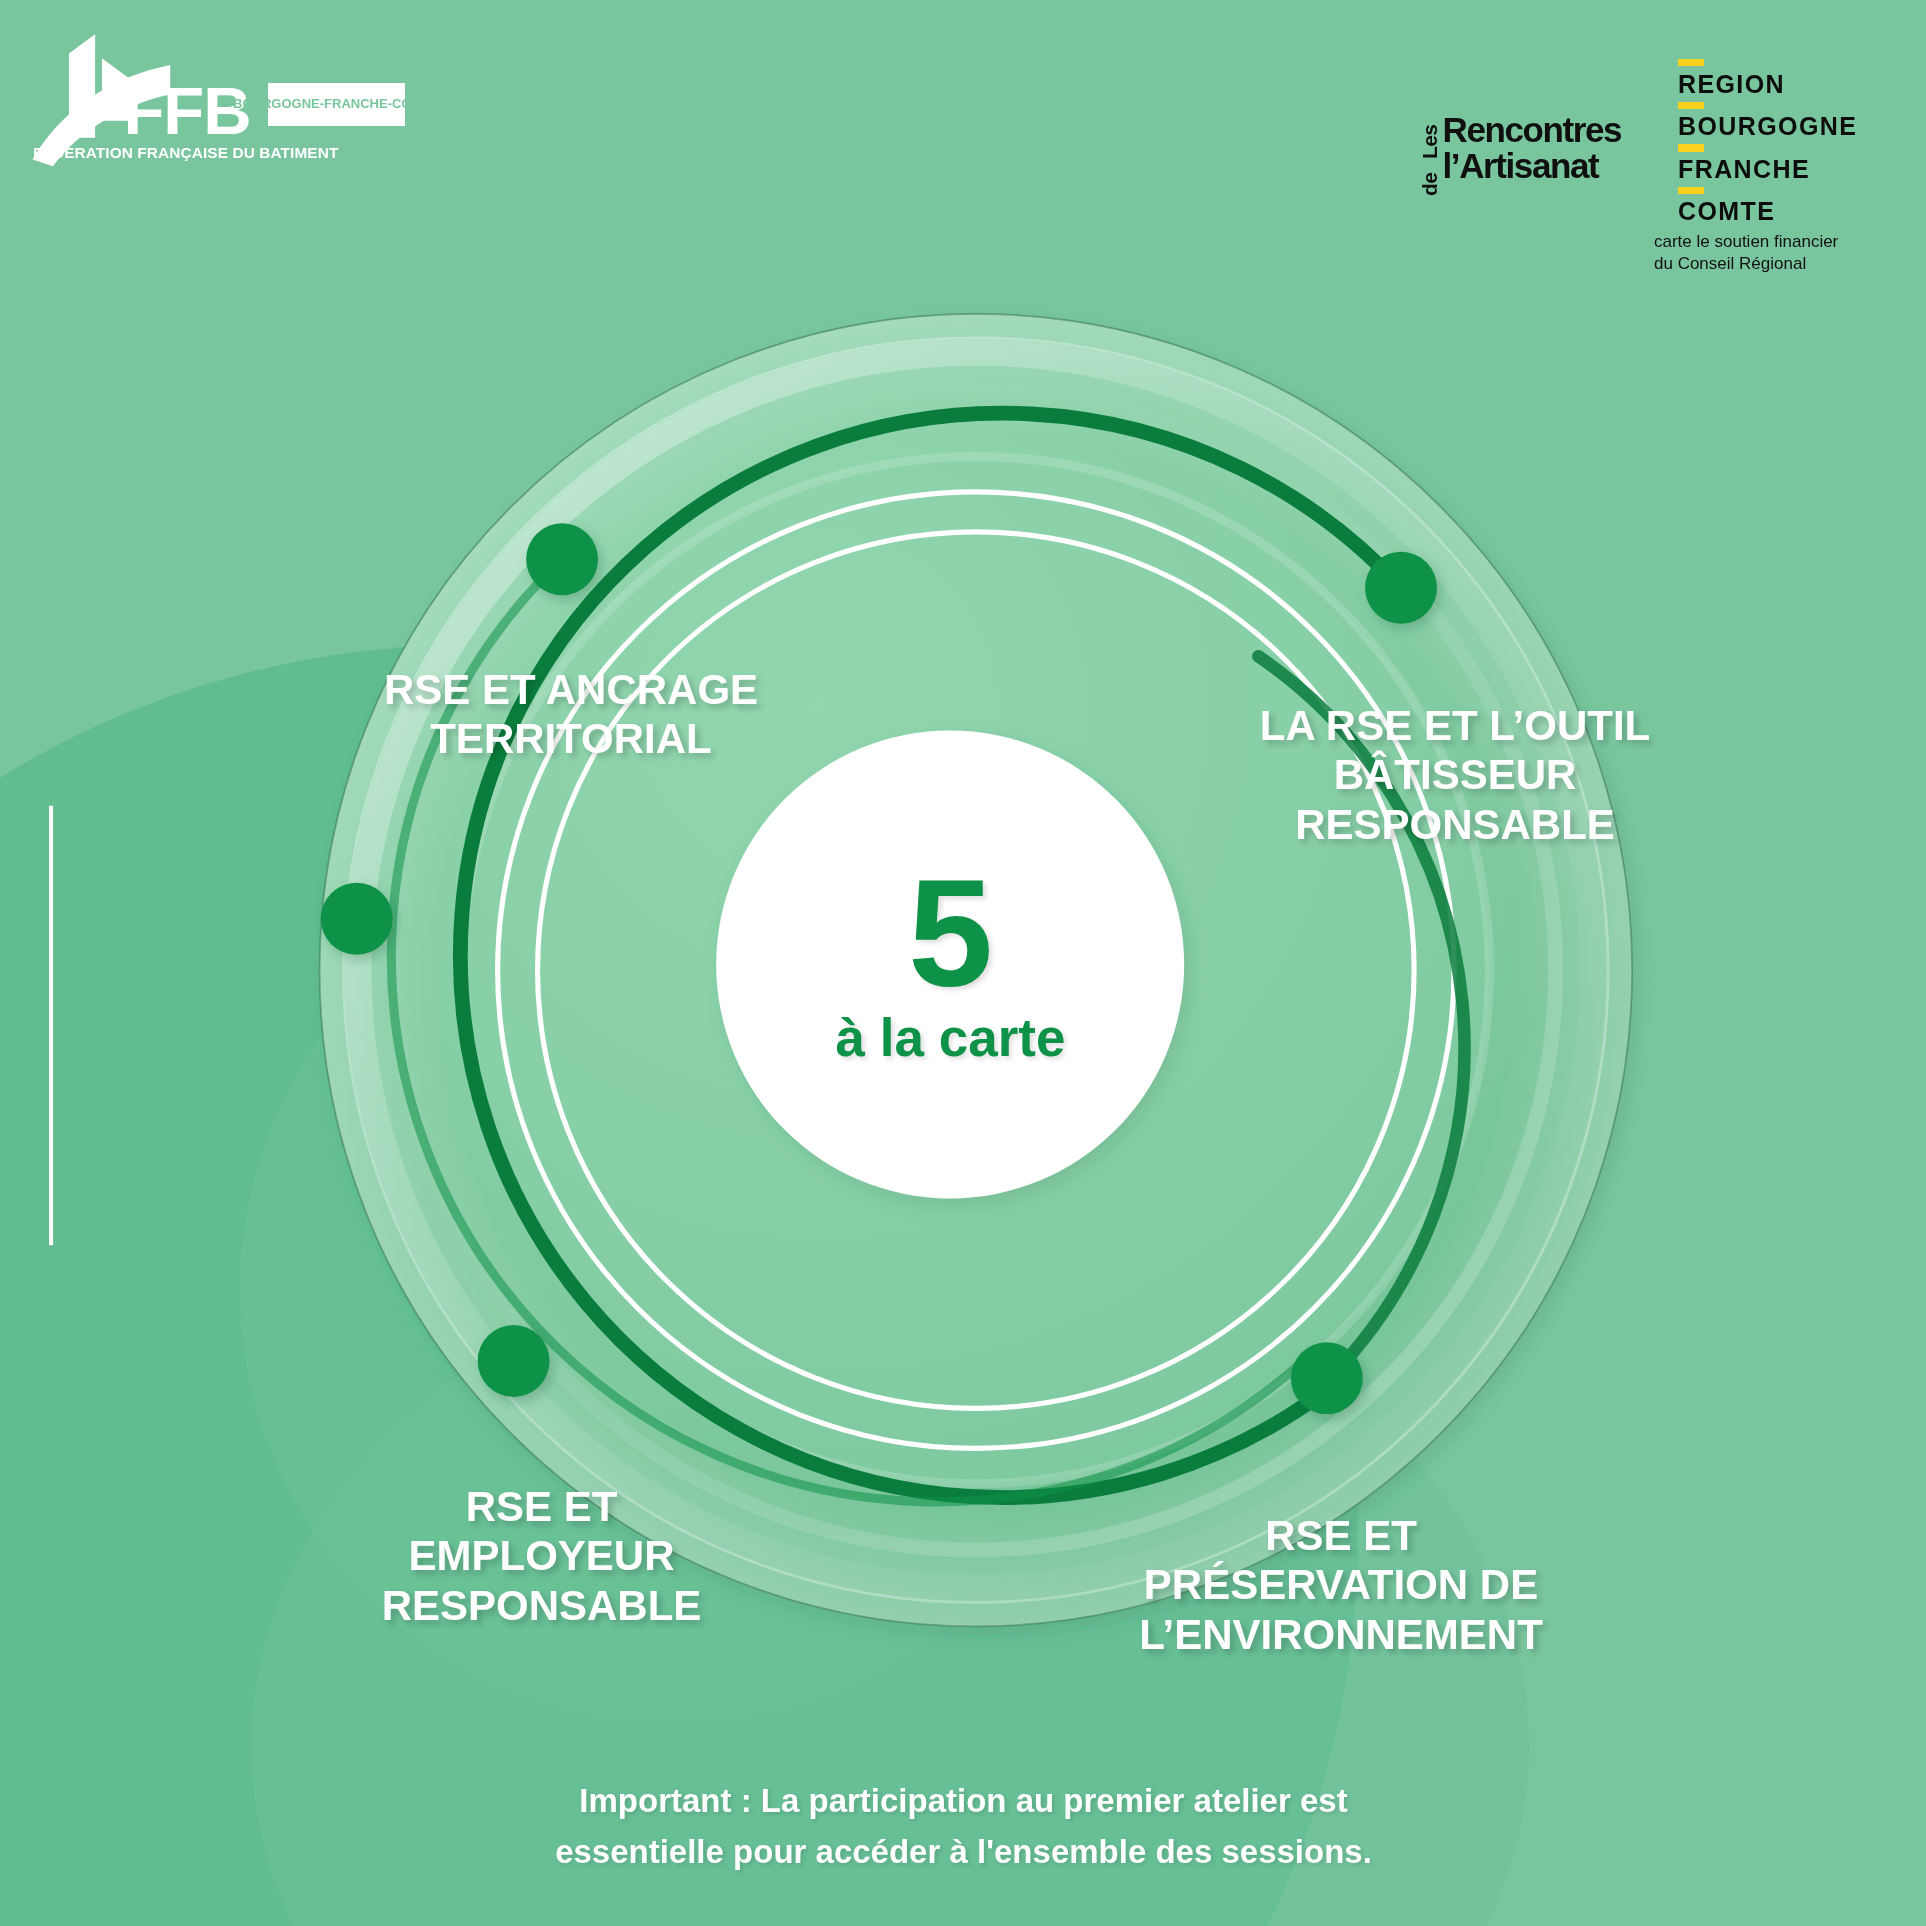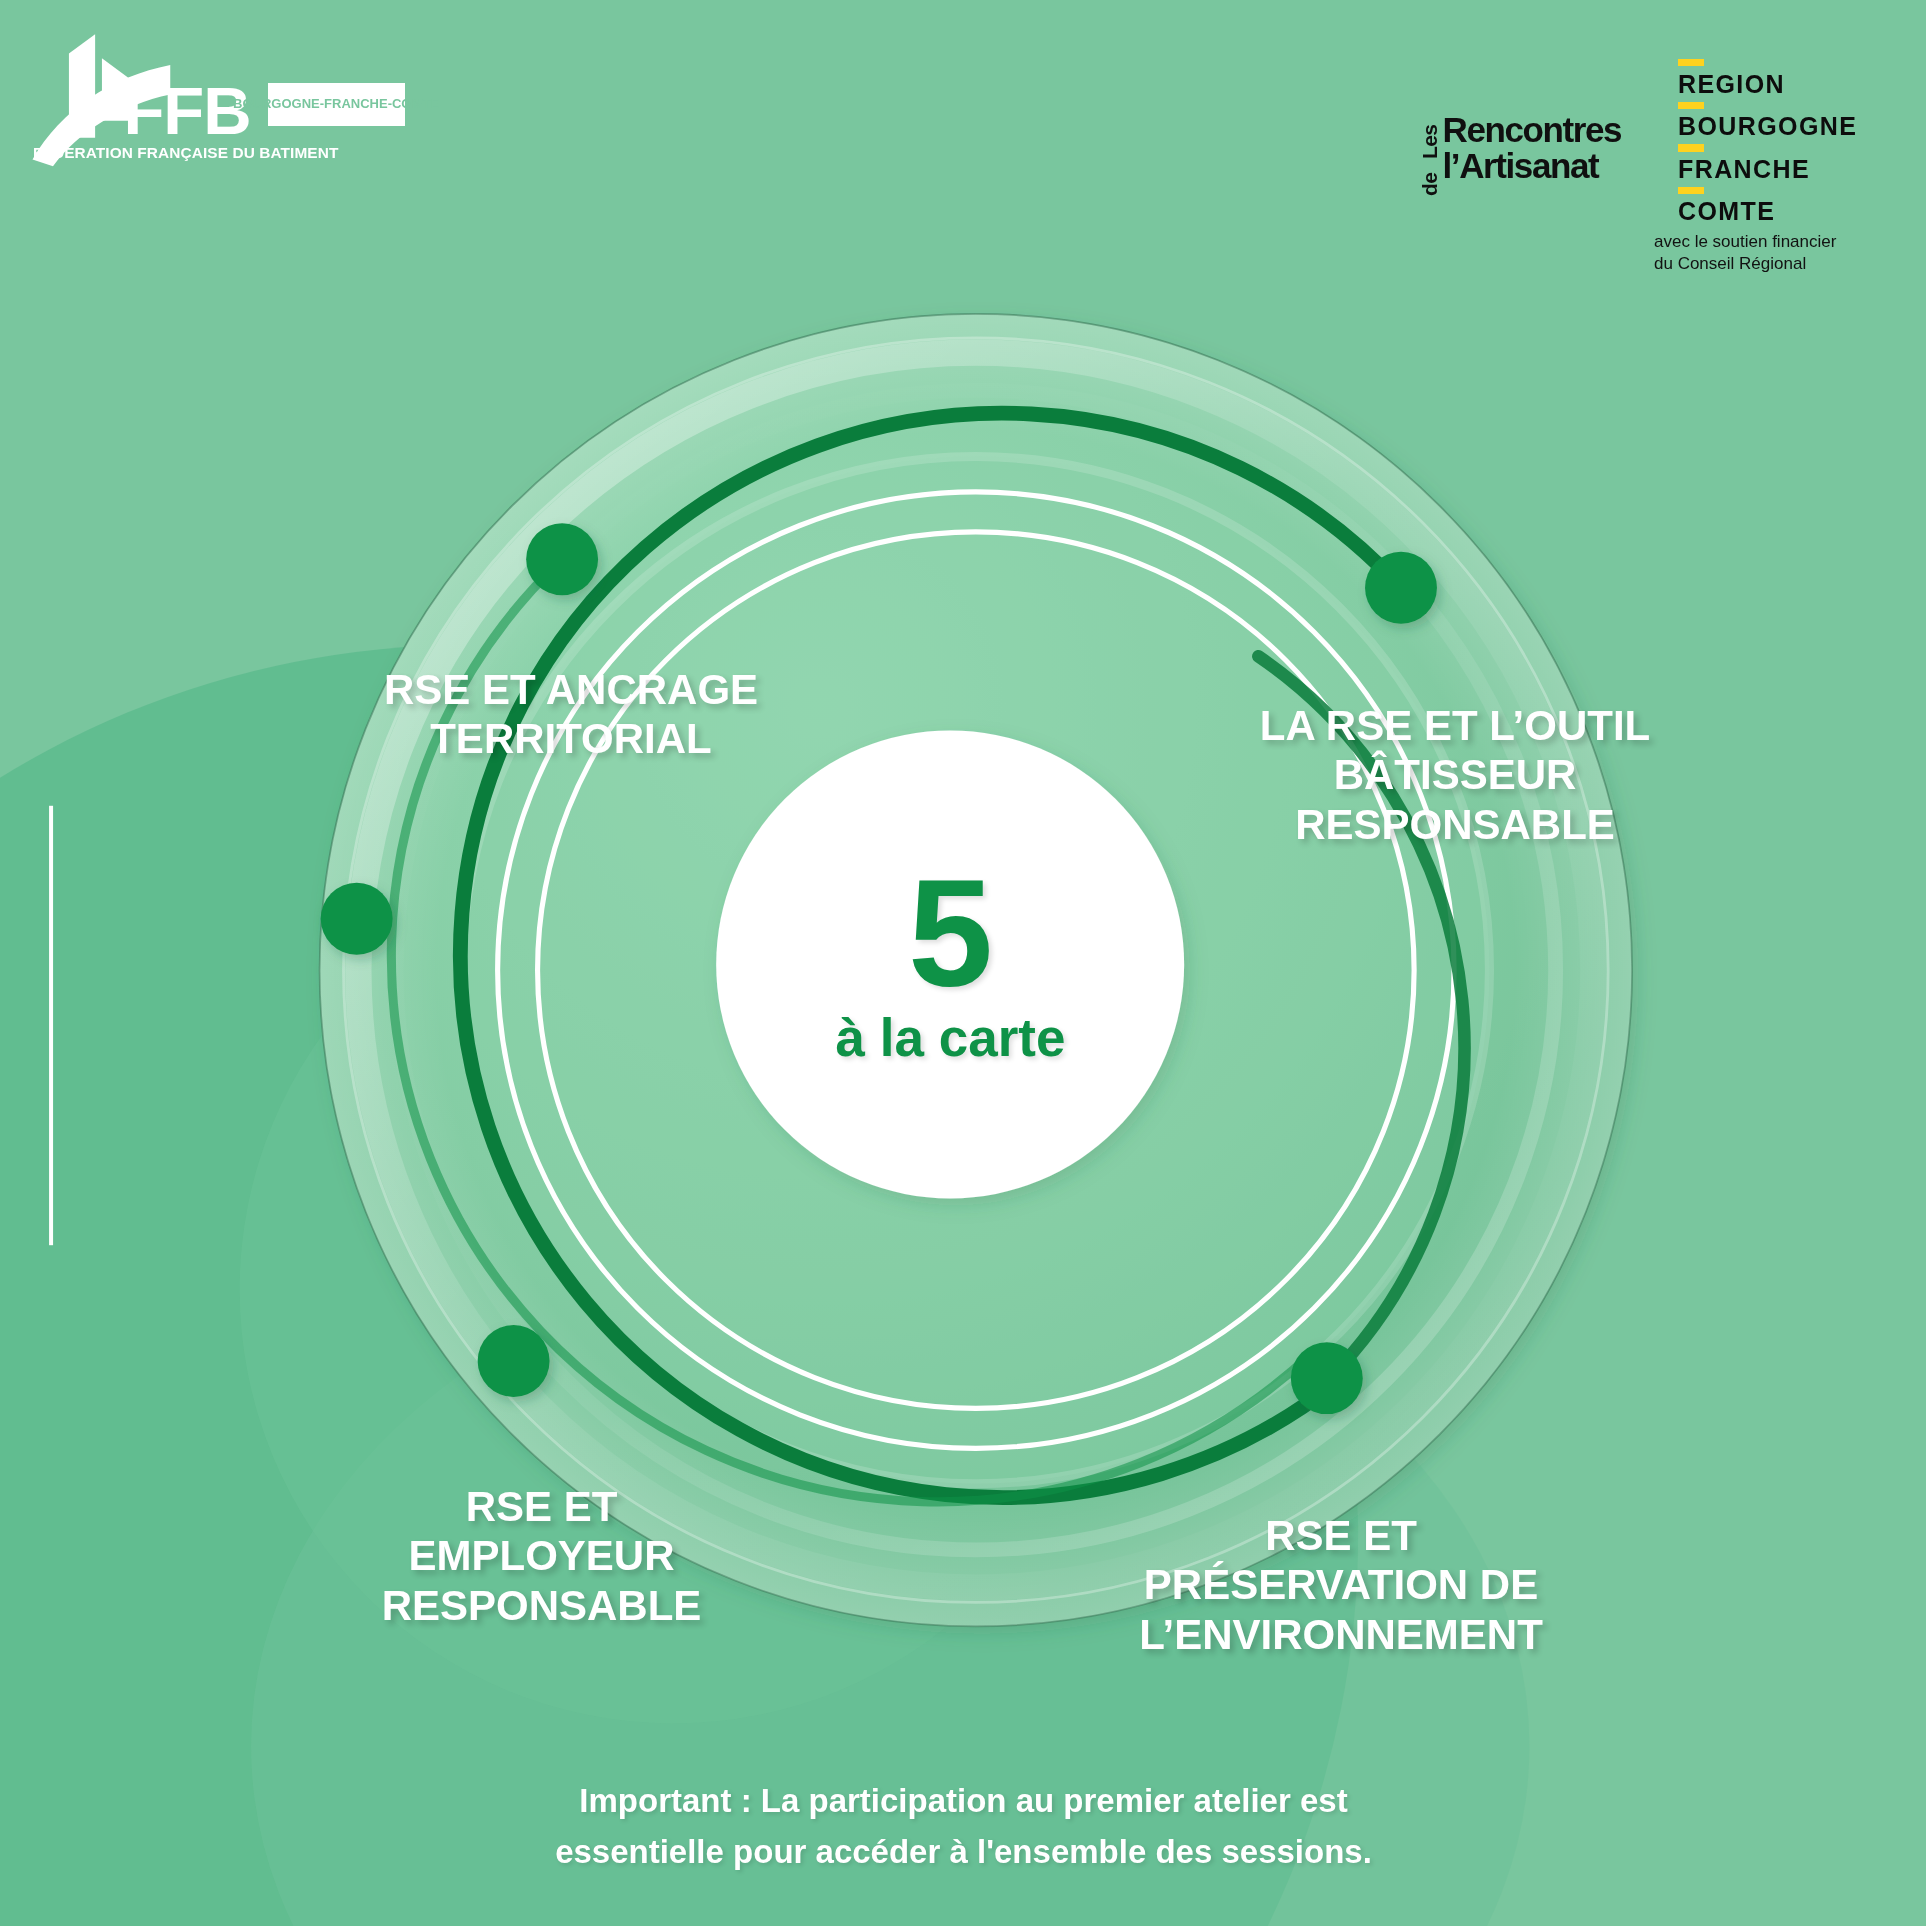--- a/index.html
+++ b/index.html
@@ -232,21 +232,21 @@
     <div class="bfc-dash"></div>
     <p class="bfc-line">REGION</p>
     <div class="bfc-dash"></div>
     <p class="bfc-line">BOURGOGNE</p>
     <div class="bfc-dash"></div>
     <p class="bfc-line">FRANCHE</p>
     <div class="bfc-dash"></div>
     <p class="bfc-line">COMTE</p>
   </div>
   <div id="bfc-support">
-    <div>avec le soutien financier</div>
+    <div>carte le soutien financier</div>
     <div>du Conseil Régional</div>
   </div>
 
   <div id="center">
     <div id="big-number">5</div>
     <div id="alacarte">à la carte</div>
   </div>
 
   <div class="label" id="lbl-0">
     <span>RSE ET ANCRAGE

